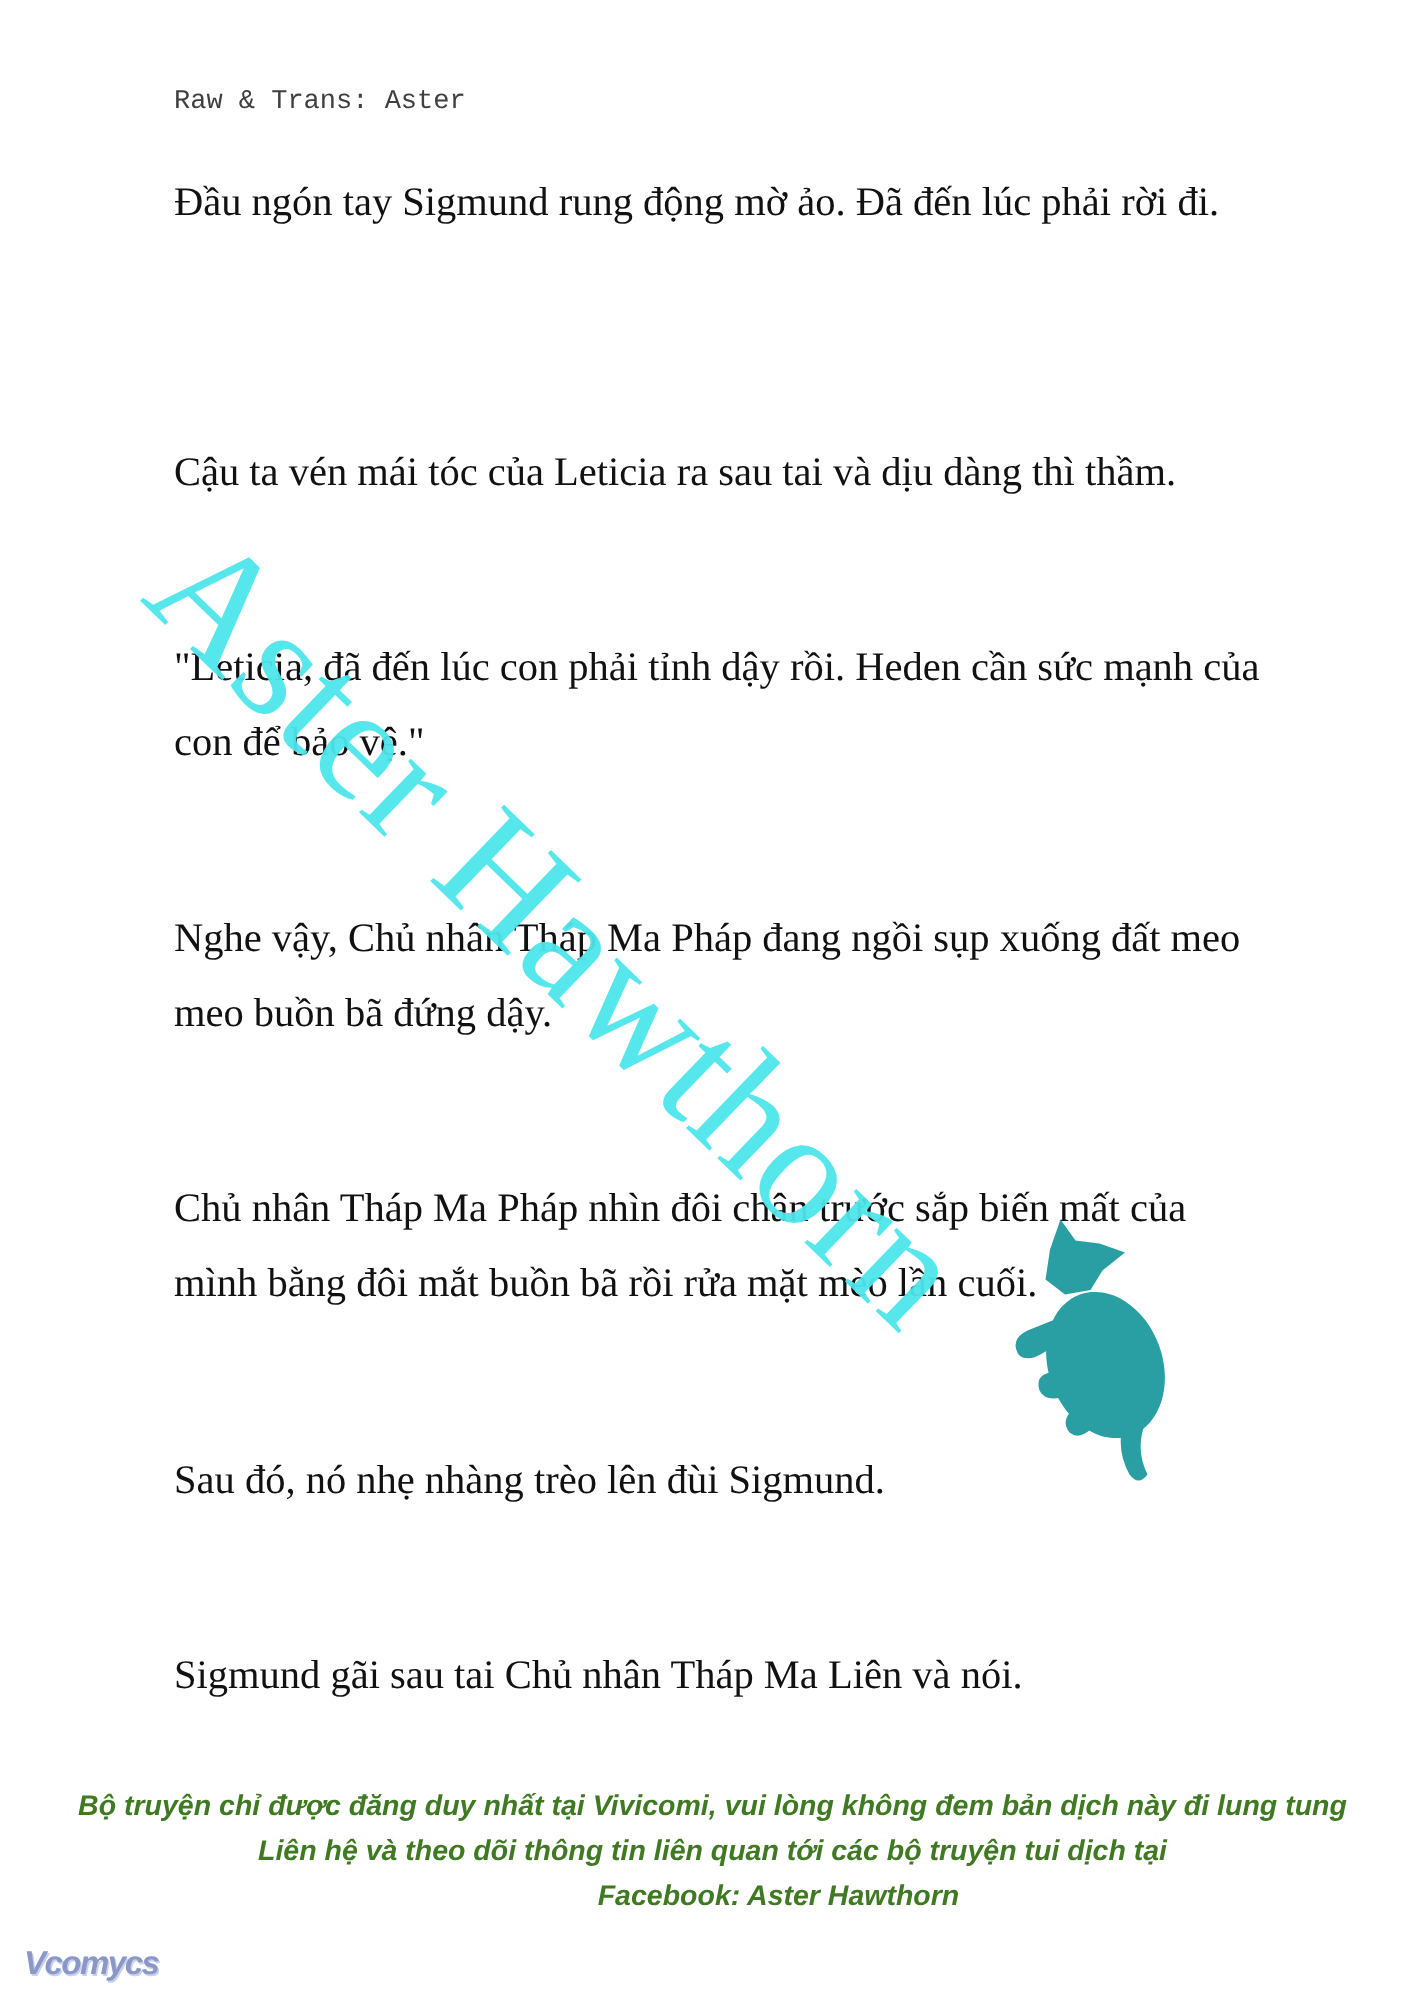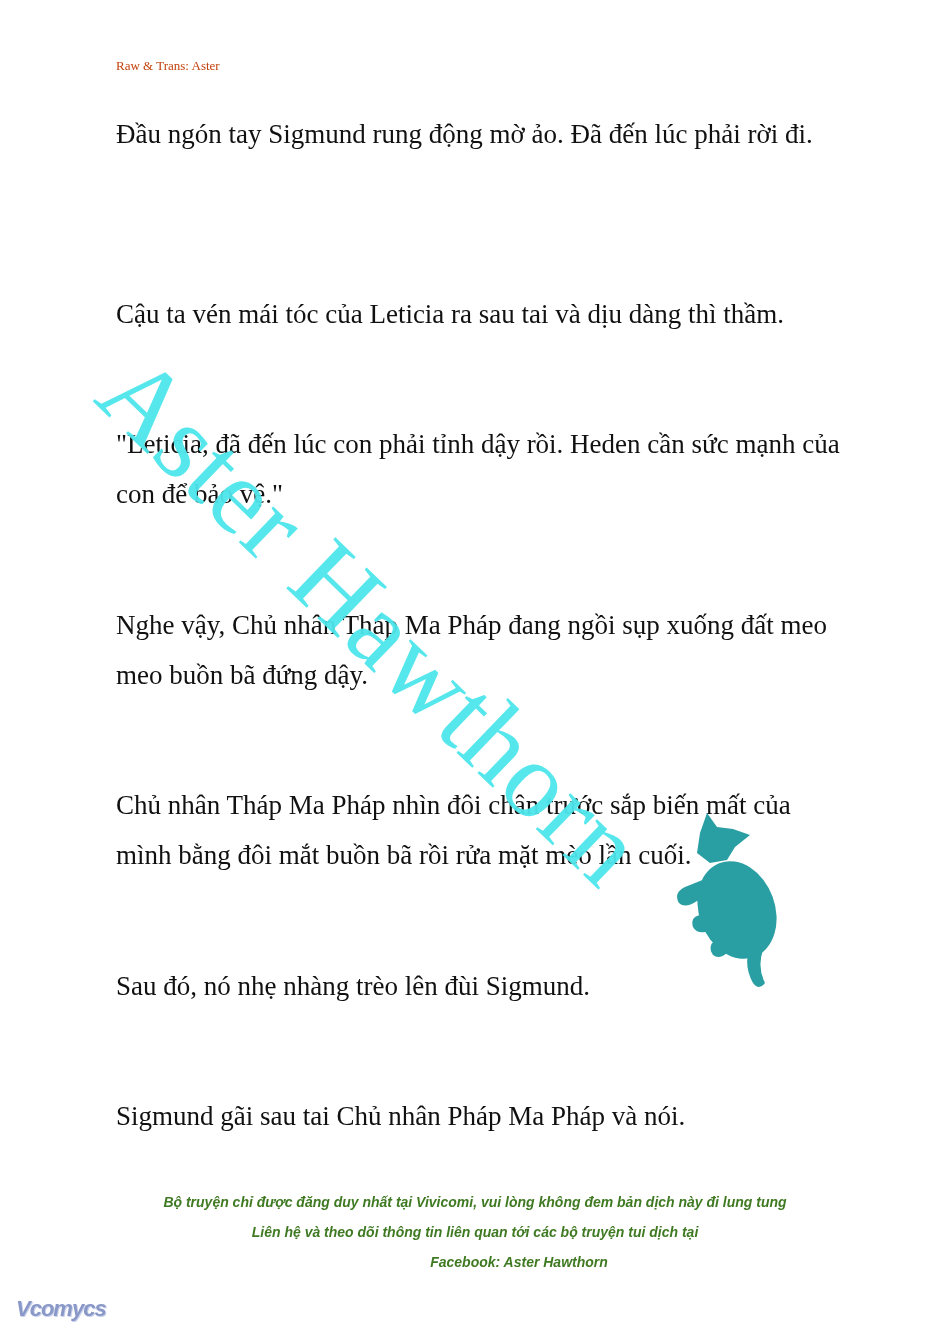--- a/index.html
+++ b/index.html
@@ -1,58 +1,58 @@
 <!DOCTYPE html>
 <html><head>
   <meta charset="utf-8">
   <style>
     html, body { margin: 0; padding: 0; background: #ffffff; }
     body { width: 950px; height: 1343px; position: relative; overflow: hidden; }
     .header {
       position: absolute; left: 116px; top: 58px;
-      font-family: Liberation Serif, serif; font-size: 13px; color: #c2410c;
+      font-family: Liberation Mono, monospace; font-size: 18px; color: #404040;
     }
     .para {
       position: absolute; left: 116px; width: 730px;
       font-family: "Liberation Serif", serif; font-size: 27px; color: #111111;
       line-height: 50px; margin: 0;
     }
     .watermark {
       position: absolute; left: 108px; top: 530px;
       font-family: "Liberation Serif", serif; font-size: 108px; color: #4ee6ec;
       transform: rotate(44deg); transform-origin: 0 0;
       white-space: nowrap; letter-spacing: 1px;
       left: 160px; top: 330px;
       pointer-events: none; opacity: 0.95;
     }
     .cat { position: absolute; left: 655px; top: 805px; width: 130px; height: 185px; }
     .footer-note {
       position: absolute; left: 0; width: 950px; text-align: center;
       font-family: "Liberation Sans", sans-serif; font-style: italic; font-weight: bold;
-      font-size: 14px; color: #3f7a22;
+      font-size: 19px; color: #3f7a22;
     }
     .logo {
       position: absolute; left: 16px; top: 1296px;
       font-family: "Liberation Sans", sans-serif; font-style: italic; font-weight: bold;
       font-size: 22px; color: #8a98c8; letter-spacing: -1px;
       text-shadow: 1px 1px 0 #c8d0ea;
     }
   </style>
 </head>
 <body>
 
 <div class="header">Raw &amp; Trans: Aster</div>
 
 <p class="para" style="top:109px;">Đầu ngón tay Sigmund rung động mờ ảo. Đã đến lúc phải rời đi.</p>
 <p class="para" style="top:289px;">Cậu ta vén mái tóc của Leticia ra sau tai và dịu dàng thì thầm.</p>
 <p class="para" style="top:419px;">"Leticia, đã đến lúc con phải tỉnh dậy rồi. Heden cần sức mạnh của con để bảo vệ."</p>
 <p class="para" style="top:600px;">Nghe vậy, Chủ nhân Tháp Ma Pháp đang ngồi sụp xuống đất meo meo buồn bã đứng dậy.</p>
 <p class="para" style="top:780px;">Chủ nhân Tháp Ma Pháp nhìn đôi chân trước sắp biến mất của mình bằng đôi mắt buồn bã rồi rửa mặt mèo lần cuối.</p>
 <p class="para" style="top:961px;">Sau đó, nó nhẹ nhàng trèo lên đùi Sigmund.</p>
-<p class="para" style="top:1091px;">Sigmund gãi sau tai Chủ nhân Pháp Ma Pháp và nói.</p>
+<p class="para" style="top:1091px;">Sigmund gãi sau tai Chủ nhân Tháp Ma Liên và nói.</p>
 
 <div class="watermark">Aster Hawthorn</div>
 
 <svg class="cat" viewBox="0 0 130 185">
   <g fill="#2a9fa3">
 
     <path d="M45 28 L52 8 L62 22 L78 24 L95 30 L80 42 L72 55 L55 58 L42 48 Z"></path>
 
     <ellipse cx="82" cy="105" rx="38" ry="50" transform="rotate(-20 82 105)"></ellipse>
 

